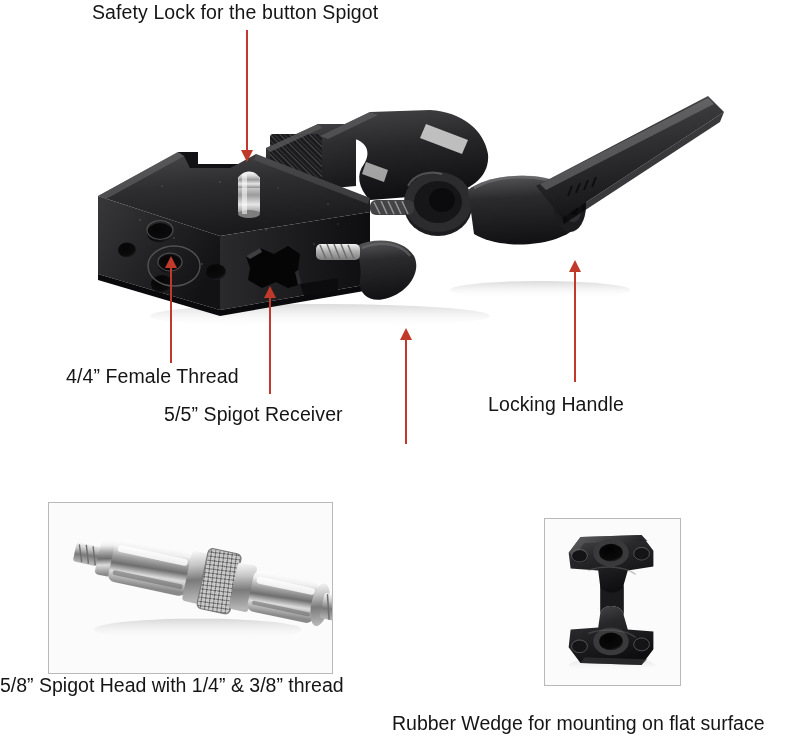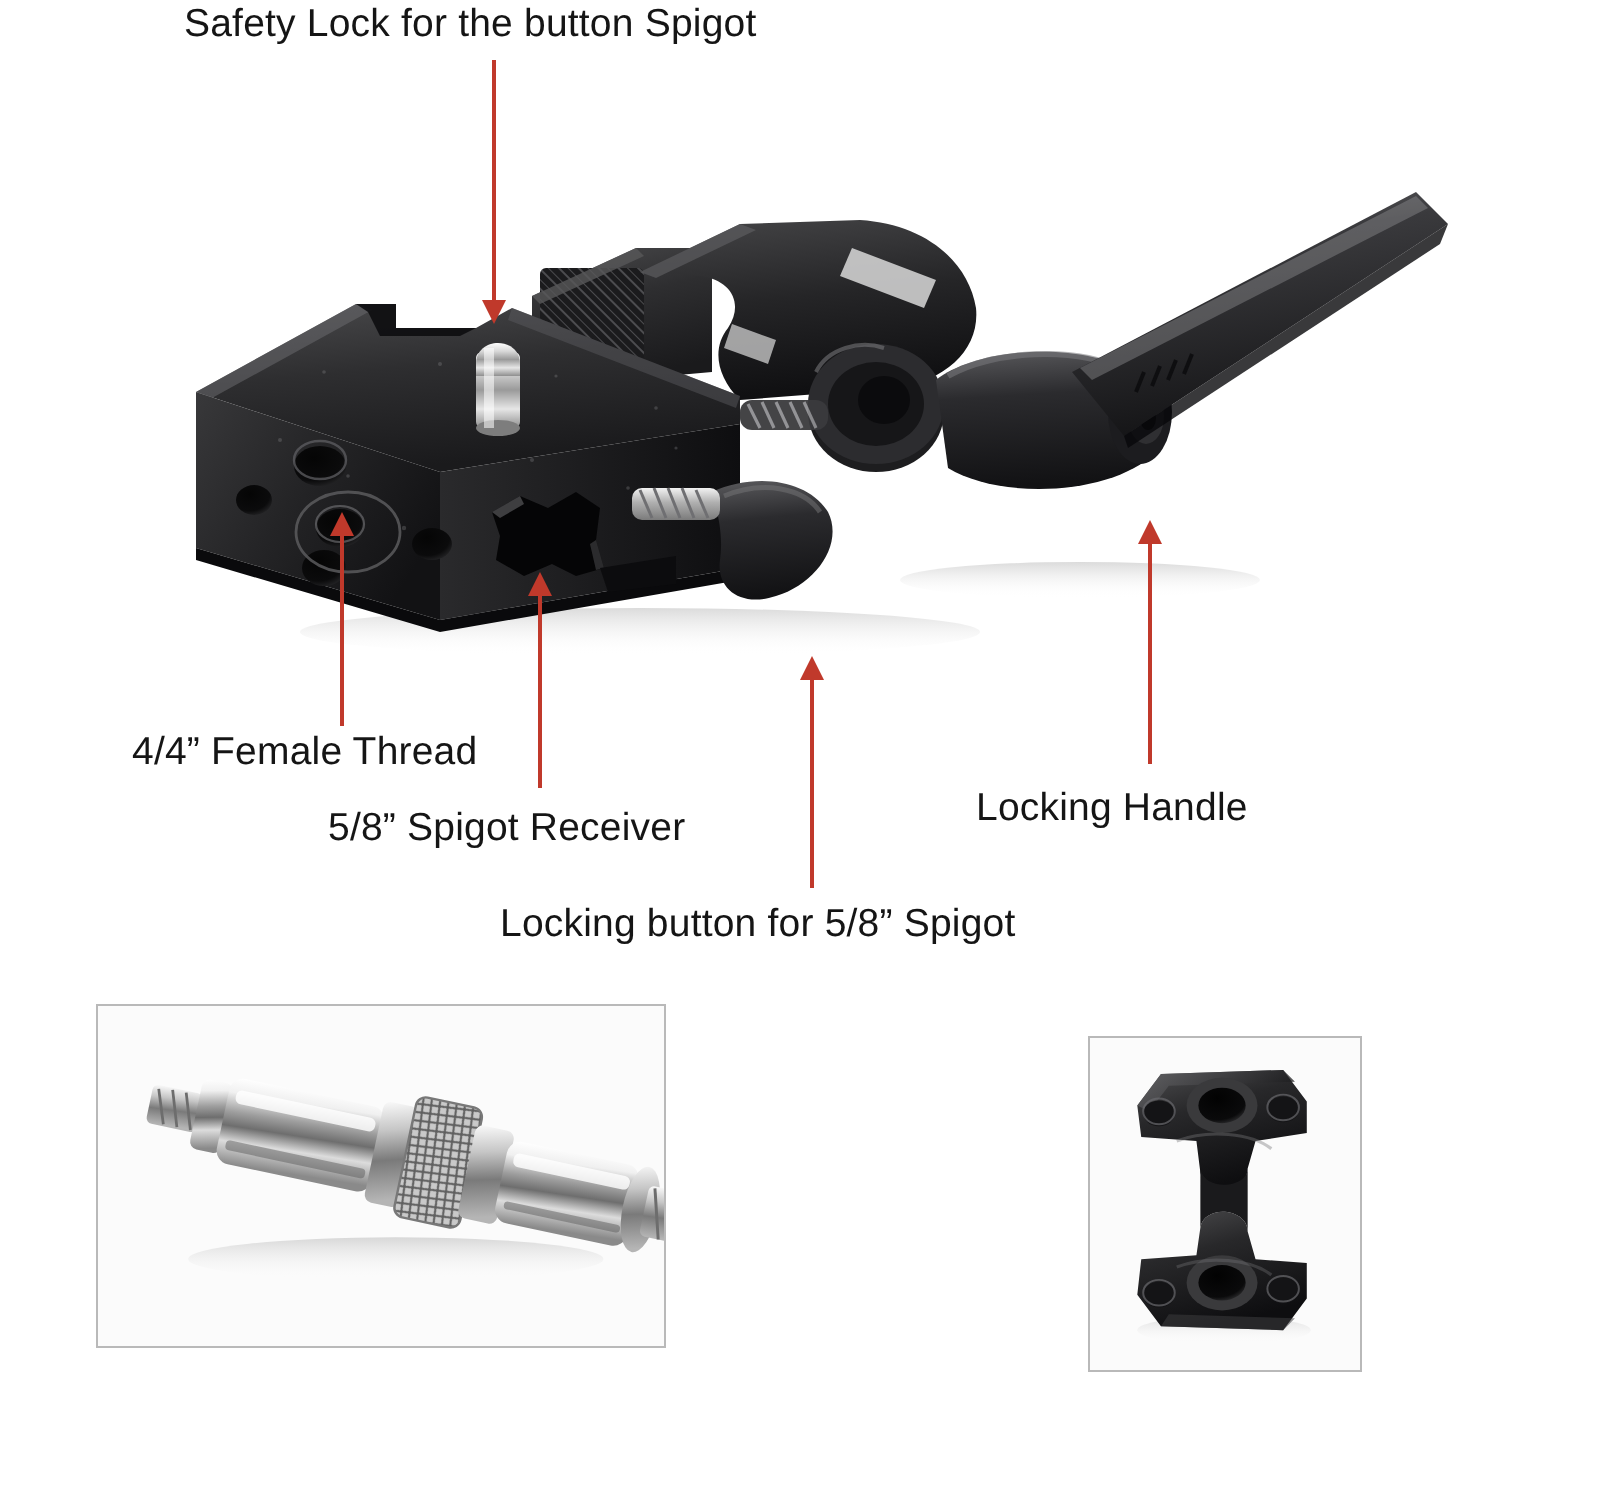--- a/index.html
+++ b/index.html
@@ -236,25 +236,24 @@
   <div class="lbl" style="left:92px;top:2px;">Safety Lock for the button Spigot</div>
   <div class="lead v" style="left:245.8px;top:30px;height:122px;"></div>
   <div class="ahead down" style="left:241px;top:150px;"></div>
 
   <div class="lead v" style="left:169.5px;top:268px;height:95px;"></div>
   <div class="ahead up" style="left:164.8px;top:256px;"></div>
   <div class="lbl" style="left:66px;top:366px;">4/4” Female Thread</div>
 
   <div class="lead v" style="left:268.5px;top:298px;height:96px;"></div>
   <div class="ahead up" style="left:263.8px;top:286px;"></div>
-  <div class="lbl" style="left:164px;top:404px;">5/8” Spigot Receiver</div>
+  <div class="lbl" style="left:164px;top:404px;">5/5” Spigot Receiver</div>
 
   <div class="lead v" style="left:404.5px;top:340px;height:104px;"></div>
   <div class="ahead up" style="left:399.8px;top:328px;"></div>
-  <div class="lbl" style="left:250px;top:452px;">Locking button for 5/8” Spigot</div>
 
   <div class="lead v" style="left:573.5px;top:272px;height:110px;"></div>
   <div class="ahead up" style="left:568.8px;top:260px;"></div>
   <div class="lbl" style="left:488px;top:394px;">Locking Handle</div>
 
   <div class="frame" style="left:48px;top:502px;width:285px;height:172px;">
     <svg viewBox="0 0 285 172" xmlns="http://www.w3.org/2000/svg">
       <defs>
         <linearGradient id="chr1" x1="0" y1="0" x2="0.1" y2="1">
           <stop offset="0" stop-color="#ffffff"></stop>
@@ -313,20 +312,21 @@
         <rect x="278" y="62" width="34" height="26" rx="3" fill="url(#chr2)"></rect>
         <g stroke="#6d6d6d" stroke-width="1.5">
           <path d="M281 63 L288 88"></path>
             <path d="M289 62 L296 88"></path>
           <path d="M297 62 L304 88"></path>
             <path d="M305 63 L311 87"></path>
         </g>
       </g>
     </svg>
   </div>
+  <div class="cap" style="left:0px;top:674px;">5/8” Spigot Head with 1/4” &amp; 3/8” thread</div>
 
   <div class="frame" style="left:544px;top:518px;width:137px;height:168px;">
     <svg viewBox="0 0 137 168" xmlns="http://www.w3.org/2000/svg">
       <defs>
         <linearGradient id="rub" x1="0" y1="0" x2="0.4" y2="1">
           <stop offset="0" stop-color="#4e4e50"></stop>
           <stop offset="0.4" stop-color="#28282a"></stop>
           <stop offset="1" stop-color="#0e0e10"></stop>
         </linearGradient>
         <linearGradient id="rubEdge" x1="0" y1="0" x2="1" y2="0.3">
@@ -368,14 +368,15 @@
       <ellipse cx="98" cy="35" rx="8" ry="6.5" fill="none" stroke="#6a6a6d" stroke-width="1" opacity="0.7"></ellipse>
       <ellipse cx="35" cy="130" rx="8" ry="6.5" fill="#141416"></ellipse>
       <ellipse cx="35" cy="129" rx="8" ry="6.5" fill="none" stroke="#6a6a6d" stroke-width="1" opacity="0.7"></ellipse>
       <ellipse cx="98" cy="128" rx="8" ry="6.5" fill="#141416"></ellipse>
       <ellipse cx="98" cy="127" rx="8" ry="6.5" fill="none" stroke="#6a6a6d" stroke-width="1" opacity="0.7"></ellipse>
 
       <path d="M44 52 C60 46 82 48 92 56" stroke="#77777a" stroke-width="1.6" fill="none" opacity="0.4"></path>
       <path d="M44 116 C60 110 82 112 92 120" stroke="#77777a" stroke-width="1.6" fill="none" opacity="0.35"></path>
     </svg>
   </div>
+  <div class="cap" style="left:392px;top:712px;">Rubber Wedge for mounting on flat surface</div>
 
 </div>
 
 </body></html>

